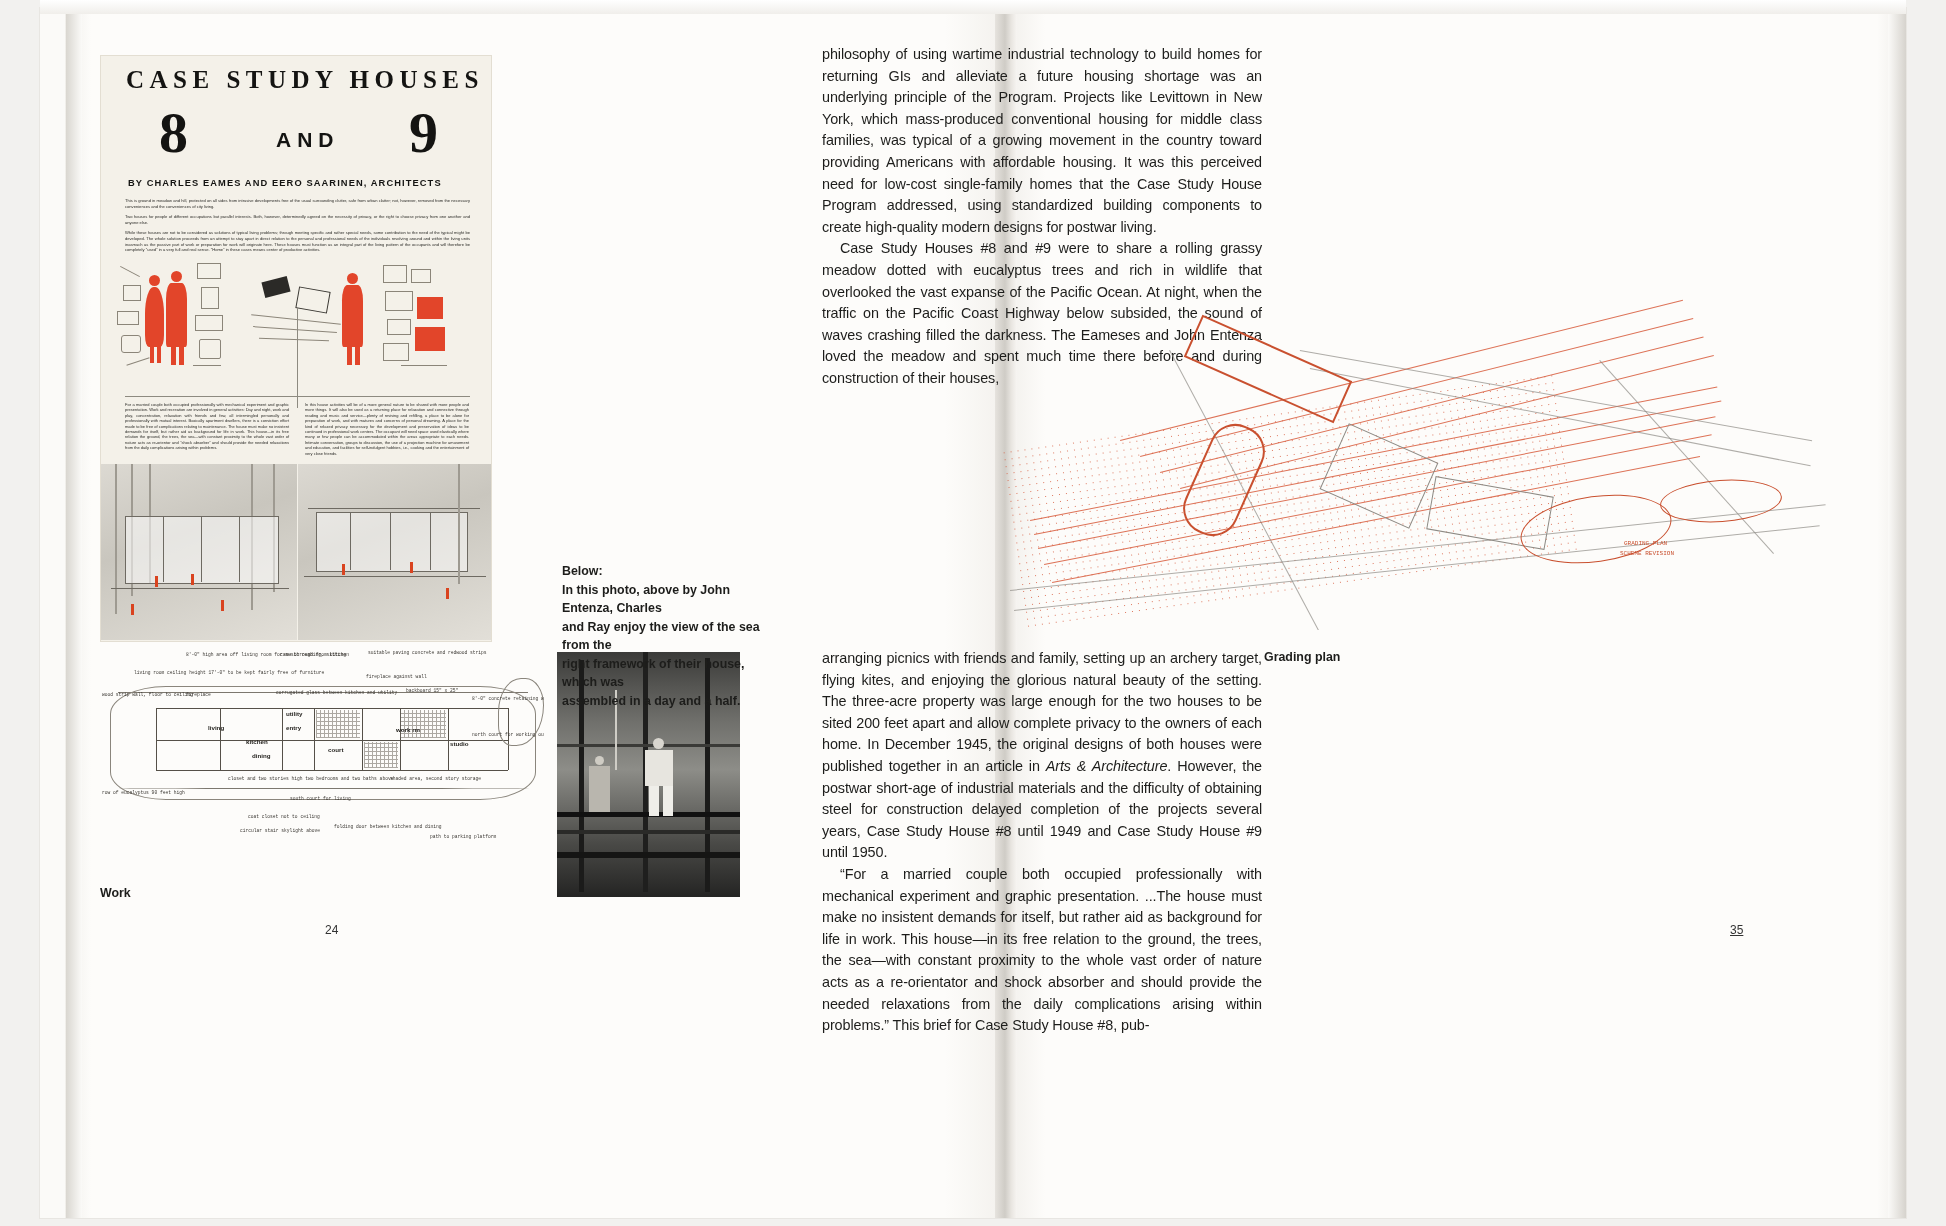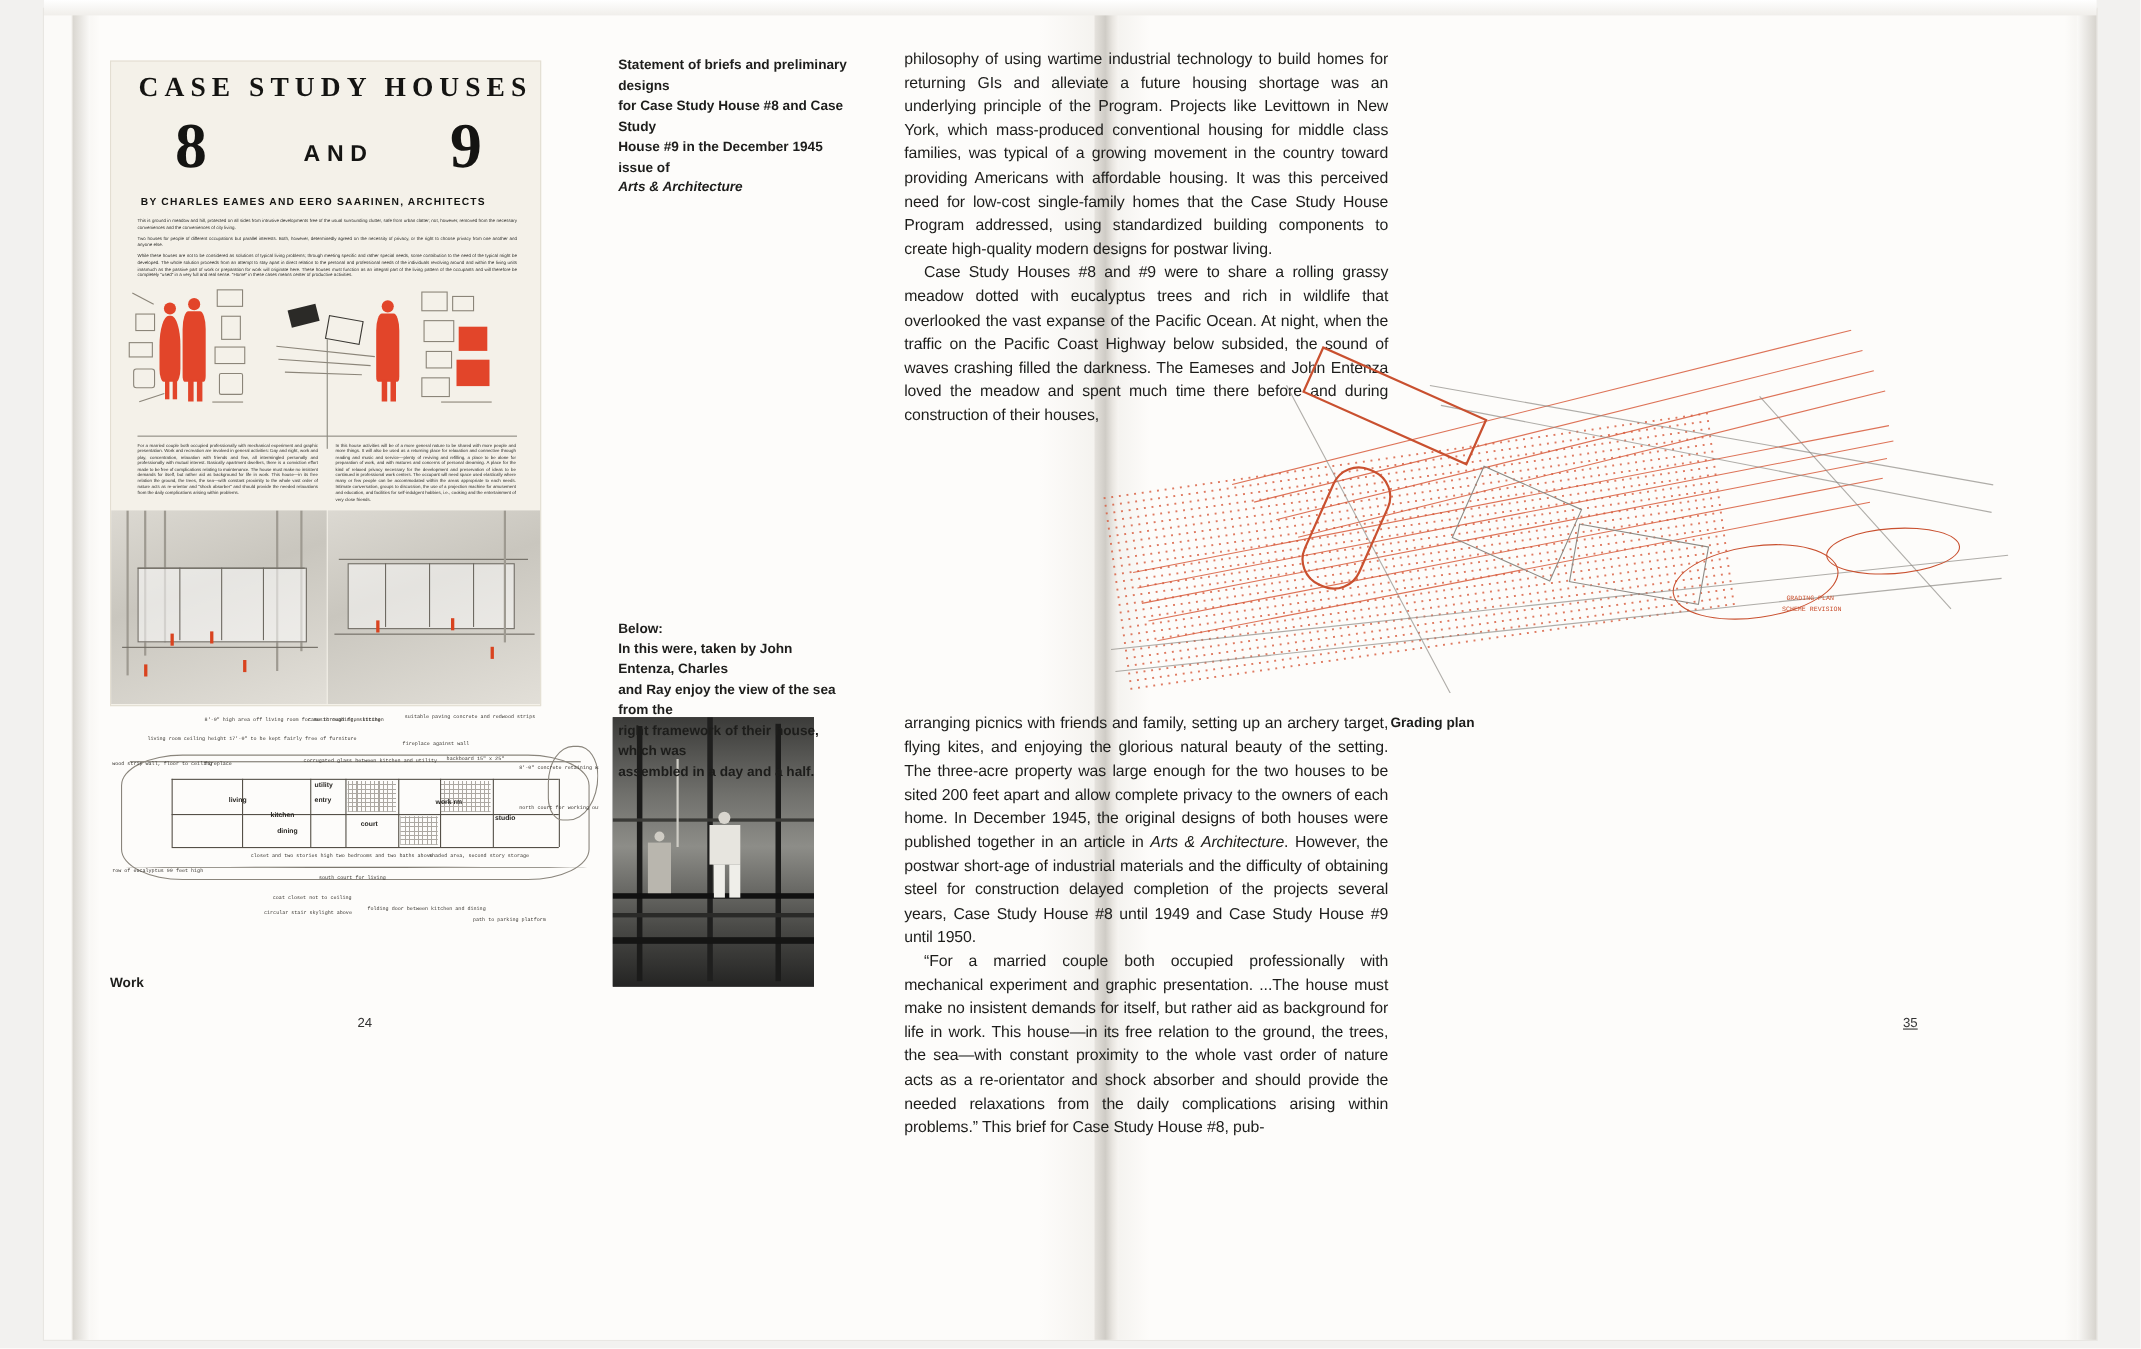--- a/index.html
+++ b/index.html
@@ -435,30 +435,24 @@
 
     <div class="bw-el" style="left:96px; top:86px; width:11px; height:11px; border-radius:50%; background:#d9d6cf;"></div>
     <div class="bw-el" style="left:88px; top:98px; width:28px; height:36px; background:#e7e5df;"></div>
     <div class="bw-el" style="left:92px; top:134px; width:10px; height:30px; background:#efeee9;"></div>
     <div class="bw-el" style="left:106px; top:134px; width:10px; height:30px; background:#efeee9;"></div>
     <div class="bw-el" style="left:38px; top:104px; width:9px; height:9px; border-radius:50%; background:#cfccc4;"></div>
     <div class="bw-el" style="left:32px; top:114px; width:21px; height:46px; background:#b9b6ae;"></div>
     <div class="bw-el" style="left:58px; top:38px; width:2px; height:80px; background:#cfcdc6;"></div>
   </div>
 
-  <div class="caption" style="left:562px; top:50px; width:210px;">
-    <div>Statement of briefs and preliminary designs</div>
-    <div>for Case Study House #8 and Case Study</div>
-    <div>House #9 in the December 1945 issue of</div>
-    <div class="ital">Arts &amp; Architecture</div>
-  </div>
 
   <div class="caption" style="left:562px; top:562px; width:212px;">
     <div>Below:</div>
-    <div>In this were, taken by John Entenza, Charles</div>
+    <div>In this photo, above by John Entenza, Charles</div>
     <div>and Ray enjoy the view of the sea from the</div>
     <div>right framework of their house, which was</div>
     <div>assembled in a day and a half.</div>
   </div>
 
   <div class="folio" style="left:325px; top:923px;">24</div>
 
   <div class="body-col" style="left:822px; top:44px; width:440px;">
     <p>philosophy of using wartime industrial technology to build homes for returning GIs and alleviate a future housing shortage was an underlying principle of the Program. Projects like Levittown in New York, which mass-produced conventional housing for middle class families, was typical of a growing movement in the country toward providing Americans with affordable housing. It was this perceived need for low-cost single-family homes that the Case Study House Program addressed, using standardized building components to create high-quality modern designs for postwar living.</p>
     <p class="indent">Case Study Houses #8 and #9 were to share a rolling grassy meadow dotted with eucalyptus trees and rich in wildlife that overlooked the vast expanse of the Pacific Ocean. At night, when the traffic on the Pacific Coast Highway below subsided, the sound of waves crashing filled the darkness. The Eameses and John Entenza loved the meadow and spent much time there before and during construction of their houses,</p>

